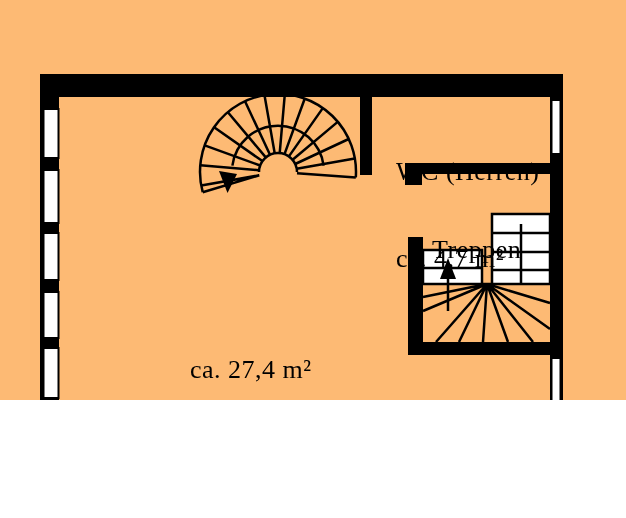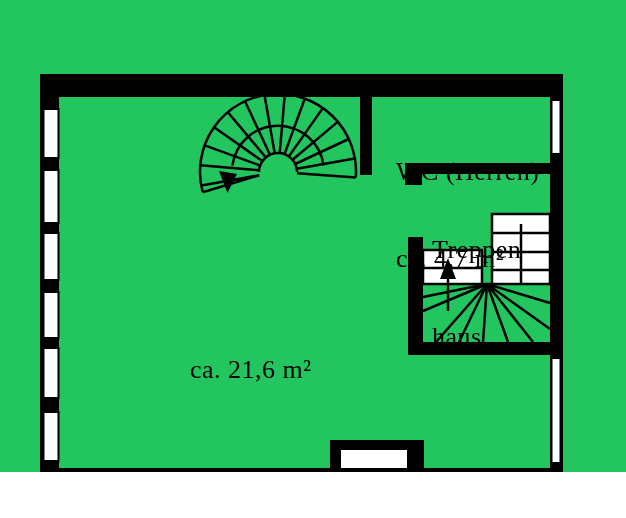--- a/index.html
+++ b/index.html
@@ -3,22 +3,22 @@
 <meta charset="utf-8">
 <style>
   html, body {
     margin: 0;
     padding: 0;
     background: #ffffff;
   }
   .canvas {
     position: relative;
     width: 626px;
-    height: 472px;
-    background: #22c55e;
+    height: 400px;
+    background: #fdba74;
     overflow: hidden;
     font-family: "Liberation Serif", "DejaVu Serif", serif;
   }
   .plan-svg {
     position: absolute;
     left: 0;
     top: 0;
   }
   .room-label {
     position: absolute;
@@ -114,20 +114,19 @@
     </g>
   </svg>
 
   <div class="room-label lbl-wc">
     <span class="line">WC (Herren)</span>
     <span class="line">ca. 4,7 m²</span>
   </div>
 
   <div class="room-label lbl-trep">
     <span class="line">Treppen-</span>
-    <span class="line">haus</span>
   </div>
 
   <div class="room-label lbl-gastraum">
-    <span class="line">ca. 21,6 m²</span>
+    <span class="line">ca. 27,4 m²</span>
   </div>
 
 </div>
 
 </body></html>

